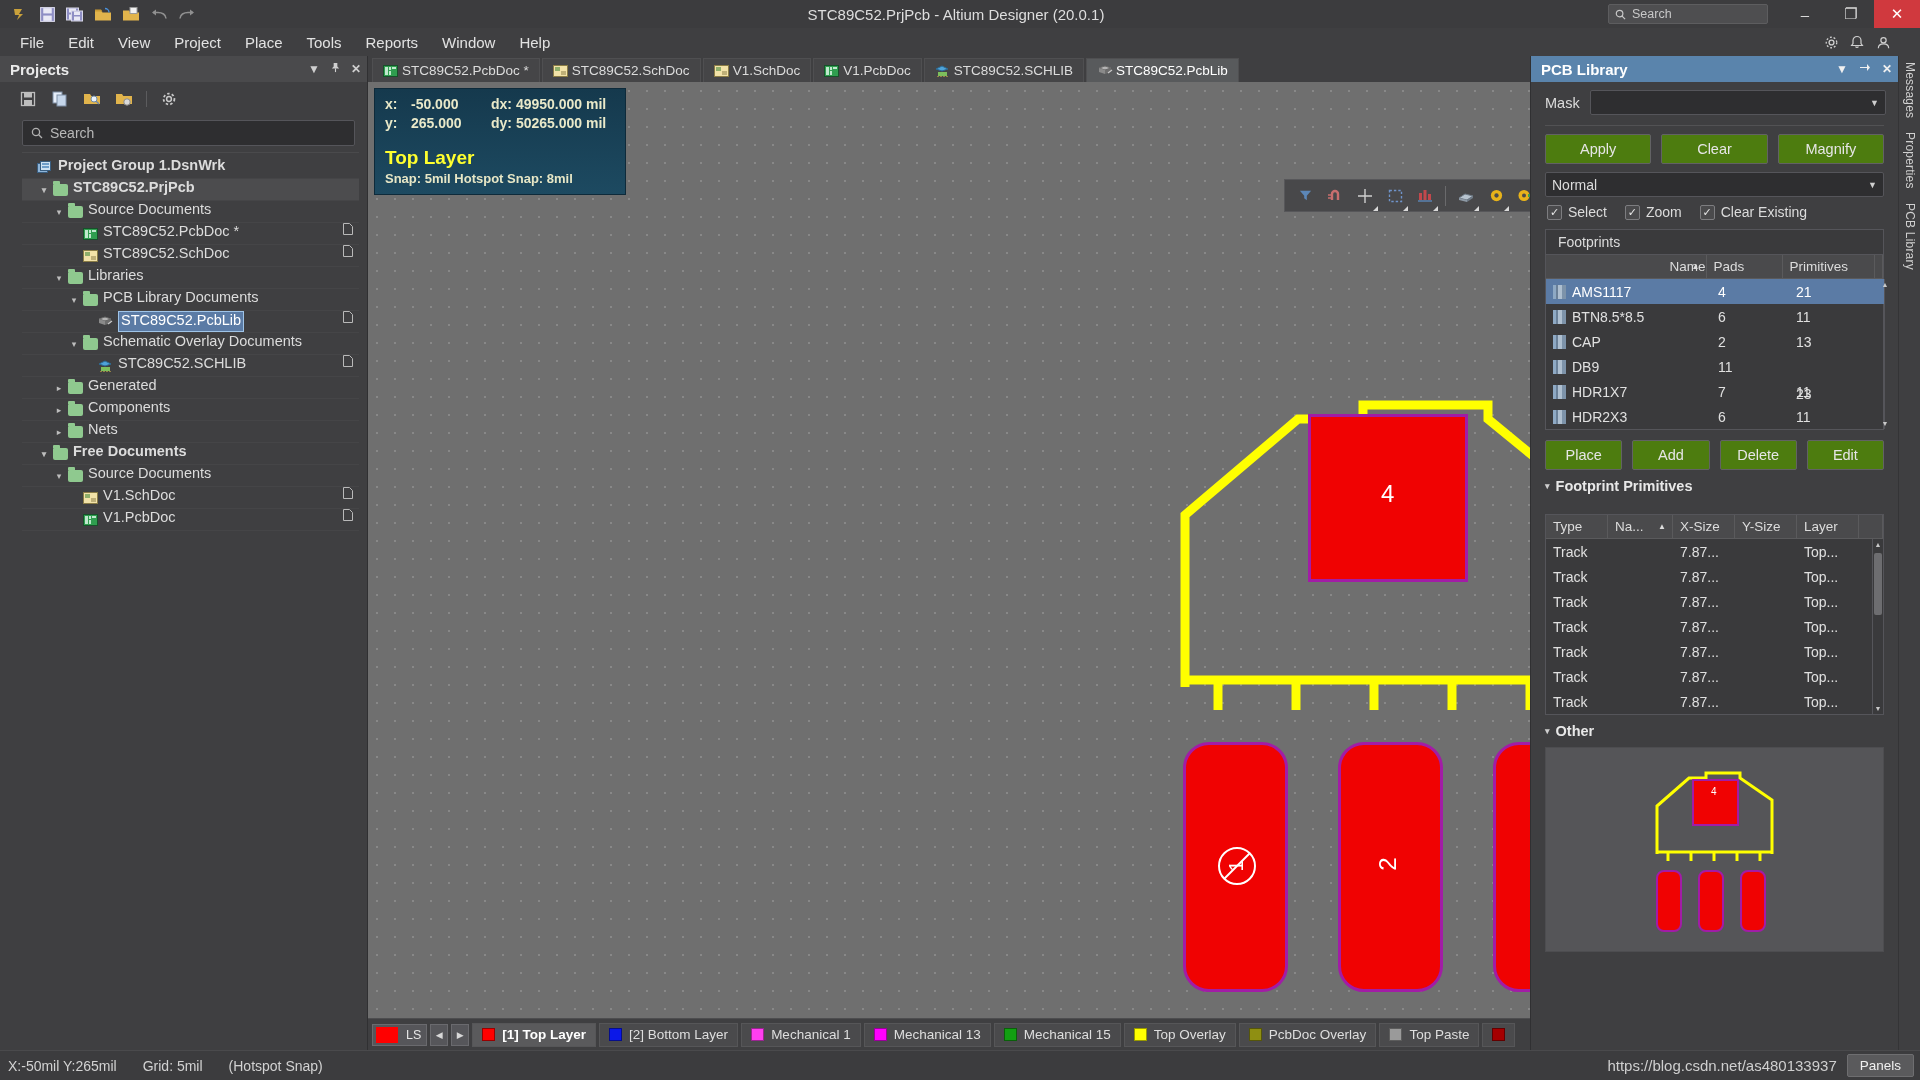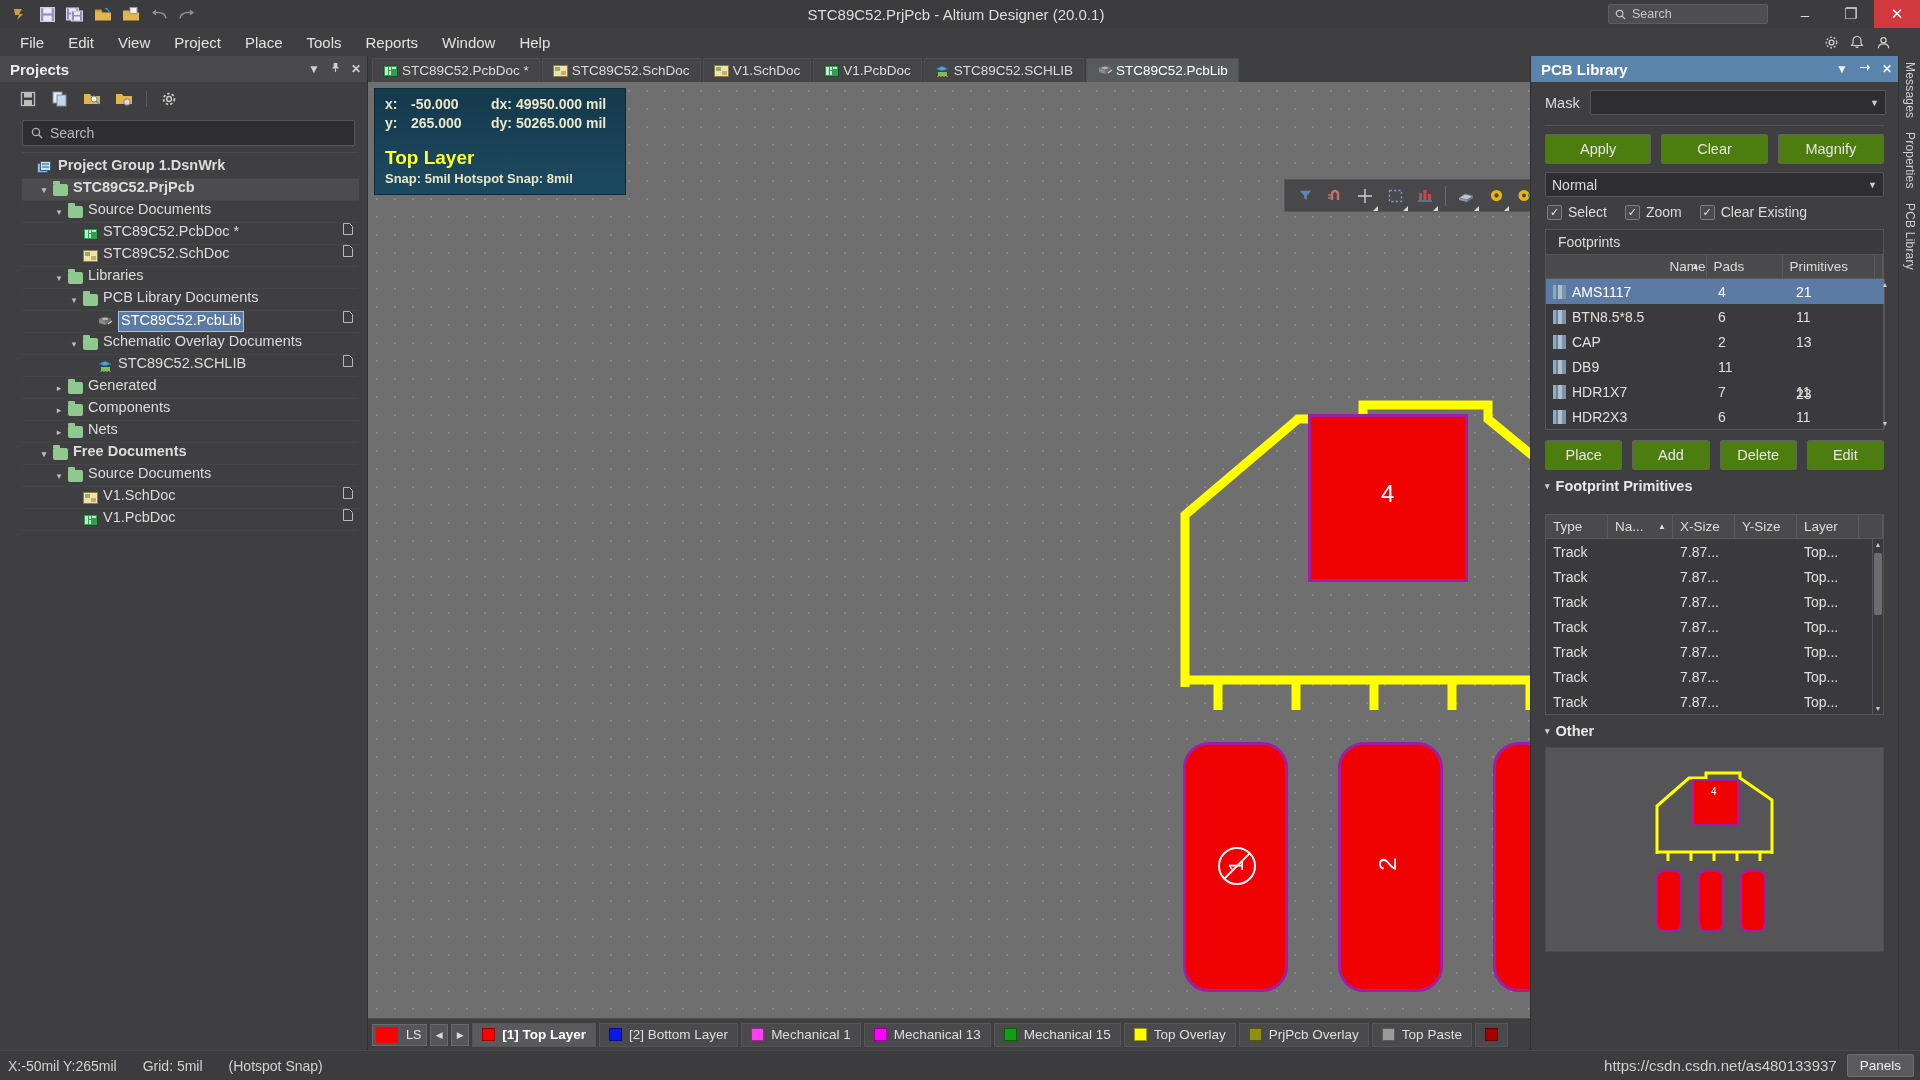--- a/index.html
+++ b/index.html
@@ -709,21 +709,21 @@
           <div class="ltab">
             <span class="csw" style="background: rgb(18, 160, 18);"></span>
             <span>Mechanical 15</span>
           </div>
           <div class="ltab">
             <span class="csw" style="background: rgb(255, 255, 0);"></span>
             <span>Top Overlay</span>
           </div>
           <div class="ltab">
             <span class="csw" style="background: rgb(143, 143, 18);"></span>
-            <span>PrjPcb Overlay</span>
+            <span>PcbDoc Overlay</span>
           </div>
           <div class="ltab">
             <span class="csw" style="background: rgb(154, 154, 154);"></span>
             <span>Top Paste</span>
           </div>
           <div class="ltab">
             <span class="csw" style="background: rgb(165, 0, 0);"></span>
           </div>
         </div>
     </div>
@@ -959,17 +959,17 @@
       <div class="vt">Properties</div>
       <div class="vt">PCB Library</div>
     </div>
   </div>
 
   <div class="statusbar">
     <span>X:-50mil Y:265mil</span>
     <span>Grid: 5mil</span>
     <span>(Hotspot Snap)</span>
     <div class="right">
-      <span class="watermark">https://csdn.csdn.net/as480133937</span>
+      <span class="watermark">https://blog.csdn.net/as480133937</span>
       <span class="panels-btn">Panels</span>
     </div>
   </div>
 </div>
 
 </body></html>

